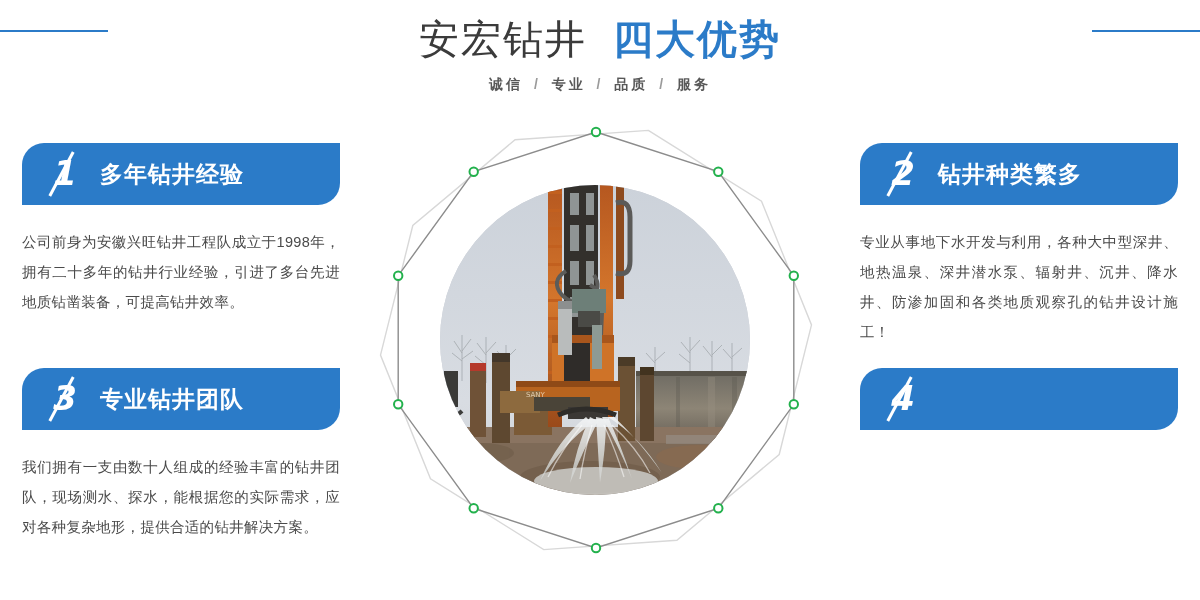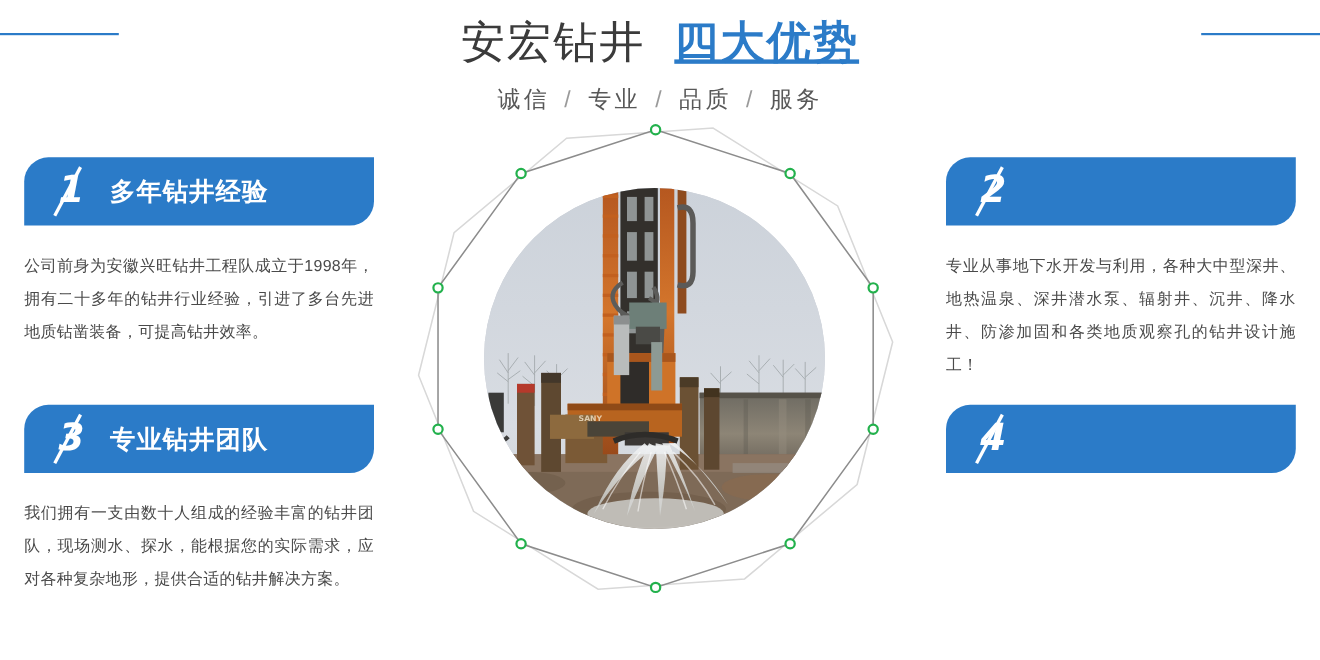--- a/index.html
+++ b/index.html
@@ -34,27 +34,27 @@
     font-size: 40px;
     font-weight: 400;
     color: #3b3b3b;
     letter-spacing: 2px;
   }
   .title-accent {
     font-size: 40px;
     font-weight: 700;
     color: #2b7bc8;
     letter-spacing: 2px;
-    text-decoration: underline;
   }
   .subtitle {
     margin-top: 14px;
-    font-size: 21px;
+    font-size: 14px;
     color: #585858;
     letter-spacing: 3px;
+    font-weight: bold;
   }
   .subtitle .sep { color: #9a9a9a; padding: 0 4px; }
 
   
   .rule {
     position: absolute;
     top: 30px;
     height: 2px;
     background: #2b7bc8;
   }
@@ -116,22 +116,22 @@
     font-size: 14.5px;
     line-height: 30px;
     color: #4a4a4a;
     letter-spacing: 0.3px;
     text-align: justify;
   }
 
   
   .center-graphic {
     position: absolute;
-    left: 370px; top: 91px;
-    width: 460px; height: 480px; font-weight: bold;
+    left: 370px; top: 105px;
+    width: 460px; height: 480px;
   }
   .center-graphic svg { display: block; }
   .photo-wrap {
     position: absolute;
     left: 70px; top: 80px;
     width: 310px; height: 310px;
     border-radius: 50%;
     overflow: hidden;
     background: #c9ccd4;
   }
@@ -182,20 +182,21 @@
     </div>
     <div class="card-body">我们拥有一支由数十人组成的经验丰富的钻井团队，现场测水、探水，能根据您的实际需求，应对各种复杂地形，提供合适的钻井解决方案。</div>
   </div>
 
   <div class="card c2">
     <div class="card-head">
       <div class="badge">
         <span class="num">2</span>
         <span class="slash"></span>
       </div>
+      <span class="card-title">钻井种类繁多</span>
     </div>
     <div class="card-body">专业从事地下水开发与利用，各种大中型深井、地热温泉、深井潜水泵、辐射井、沉井、降水井、防渗加固和各类地质观察孔的钻井设计施工！</div>
   </div>
 
   <div class="card c4">
     <div class="card-head">
       <div class="badge">
         <span class="num">4</span>
         <span class="slash"></span>
       </div>

